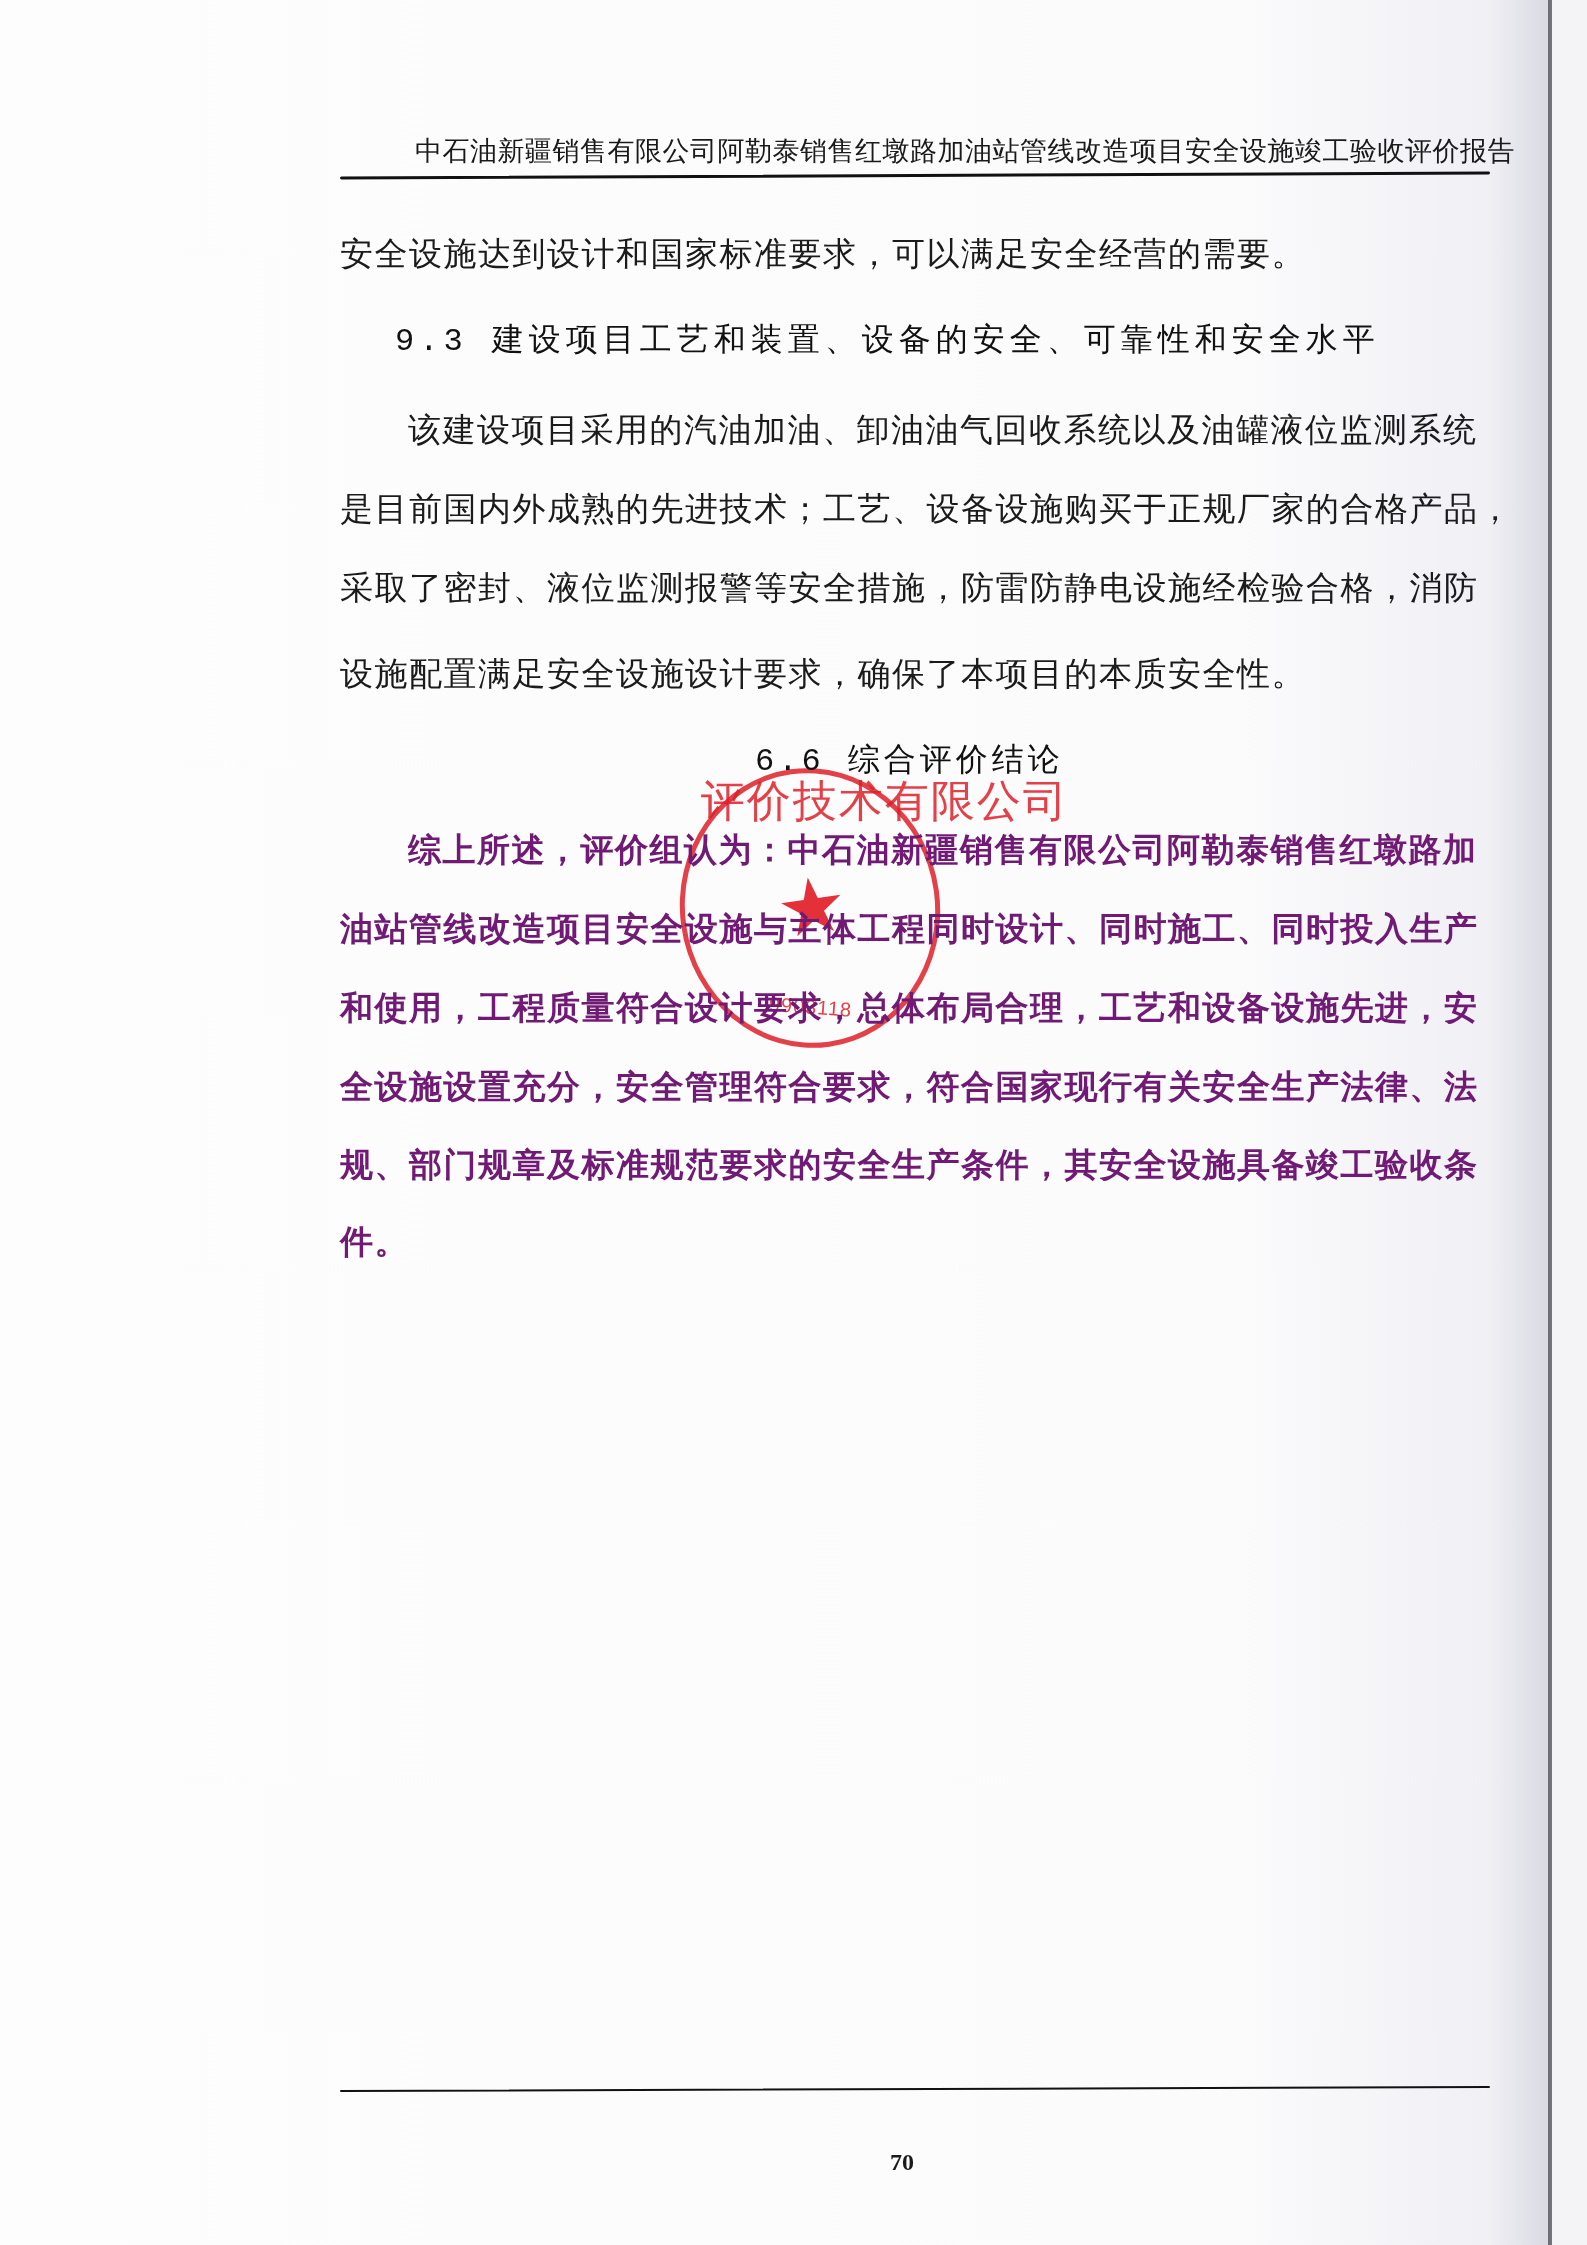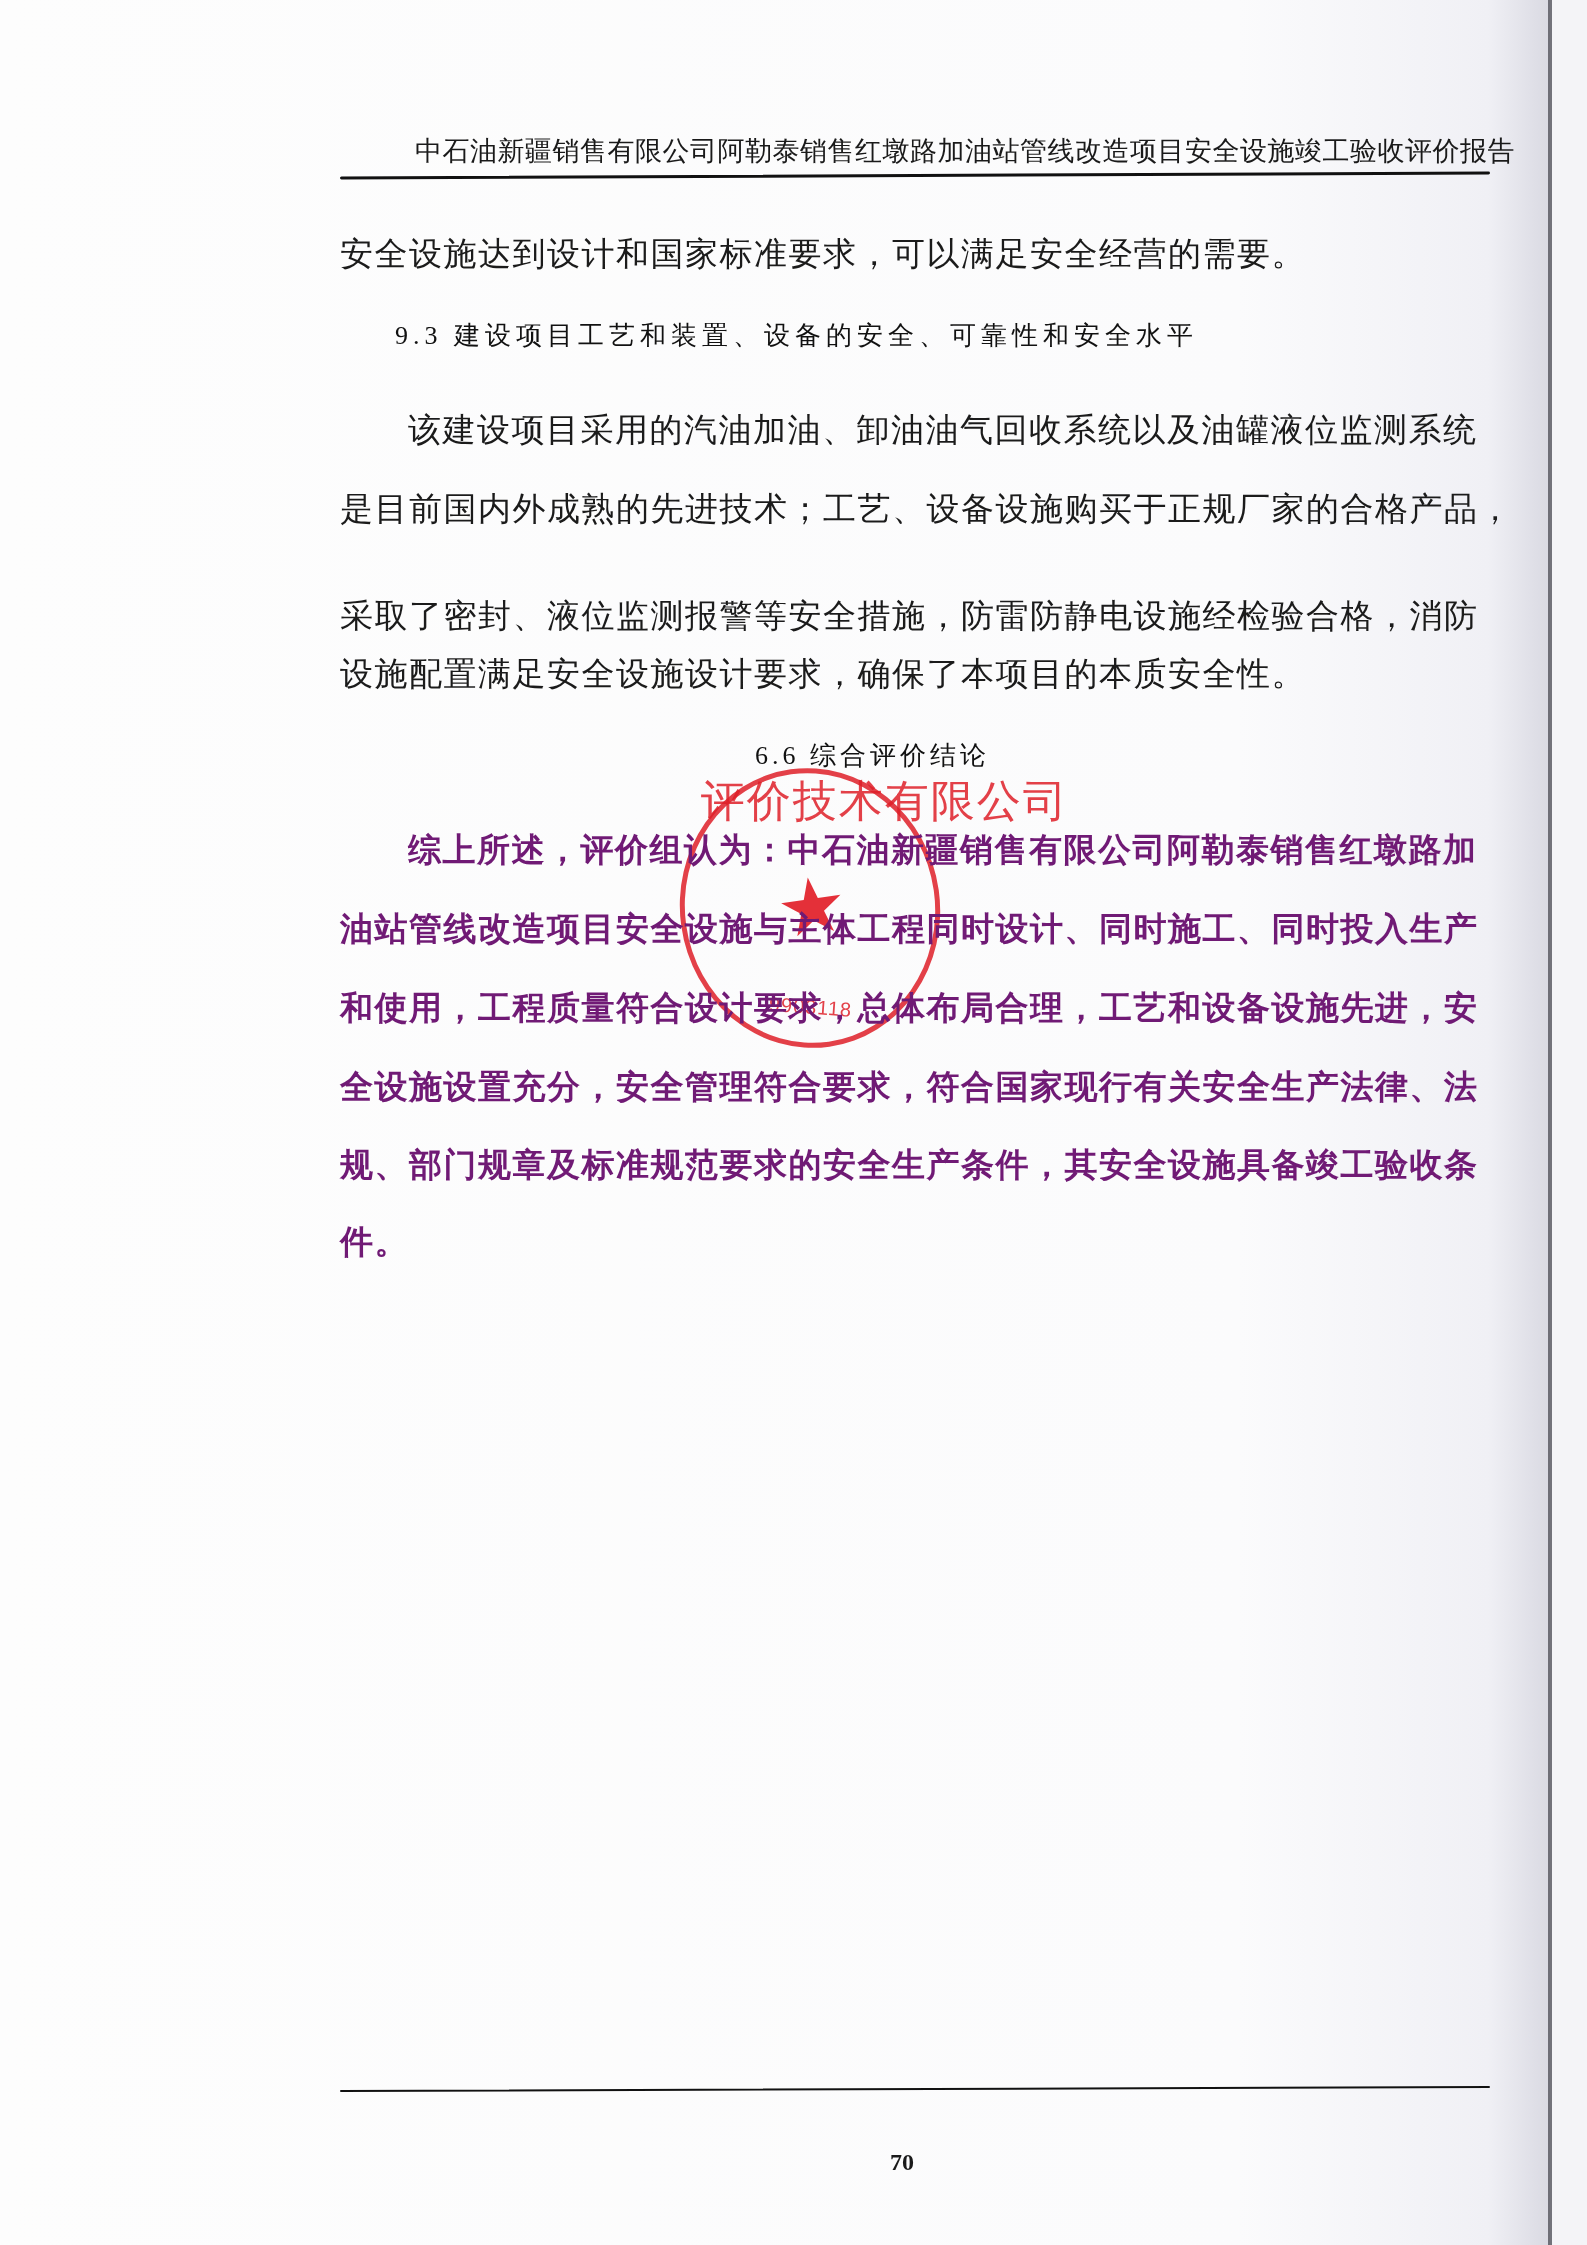--- a/index.html
+++ b/index.html
@@ -30,22 +30,22 @@
   .header-rule { left:340px; top:174px; width:1150px; transform:rotate(-0.25deg); }
   .footer-rule { left:340px; top:2088px; width:1150px; height:2px; transform:rotate(-0.2deg); }
   .line {
     position:absolute; left:340px; white-space:nowrap;
     font-size:33px; letter-spacing:1.5px;
     font-family:"DejaVu Sans","Liberation Sans",sans-serif;
     color:#1b1b1b;
   }
   .heading {
     position:absolute; white-space:nowrap;
-    font-size:26px; letter-spacing:5px;
-    font-family:Liberation Serif, serif;
+    font-size:32px; letter-spacing:5px;
+    font-family:Liberation Mono, monospace;
     color:#111;
   }
   .bold { font-weight:bold; color:#701a75; }
   .page-number {
     position:absolute; left:890px; top:2108px;
     font-size:24px; font-weight:bold;
     font-family:"Liberation Serif","DejaVu Serif",serif;
     margin-top:41px;
   }
   .stamp {
@@ -79,21 +79,21 @@
 
 <div class="header-text">中石油新疆销售有限公司阿勒泰销售红墩路加油站管线改造项目安全设施竣工验收评价报告</div>
 <div class="rule header-rule"></div>
 
 <div class="line" style="top:232px;">安全设施达到设计和国家标准要求，可以满足安全经营的需要。</div>
 
 <div class="heading" style="left:395px; top:318px;">9.3  建设项目工艺和装置、设备的安全、可靠性和安全水平</div>
 
 <div class="line" style="top:408px; left:408px;">该建设项目采用的汽油加油、卸油油气回收系统以及油罐液位监测系统</div>
 <div class="line" style="top:487px;">是目前国内外成熟的先进技术；工艺、设备设施购买于正规厂家的合格产品，</div>
-<div class="line" style="top:594px;">采取了密封、液位监测报警等安全措施，防雷防静电设施经检验合格，消防</div>
+<div class="line" style="top:566px;">采取了密封、液位监测报警等安全措施，防雷防静电设施经检验合格，消防</div>
 <div class="line" style="top:652px;">设施配置满足安全设施设计要求，确保了本项目的本质安全性。</div>
 
 <div class="stamp">
   <span class="stamp-arc">评价技术有限公司</span>
   <span class="stamp-star">★</span>
   <span class="stamp-code">9903118</span>
 </div>
 
 <div class="heading" style="left:755px; top:738px; letter-spacing:4px;">6.6  综合评价结论</div>
 

